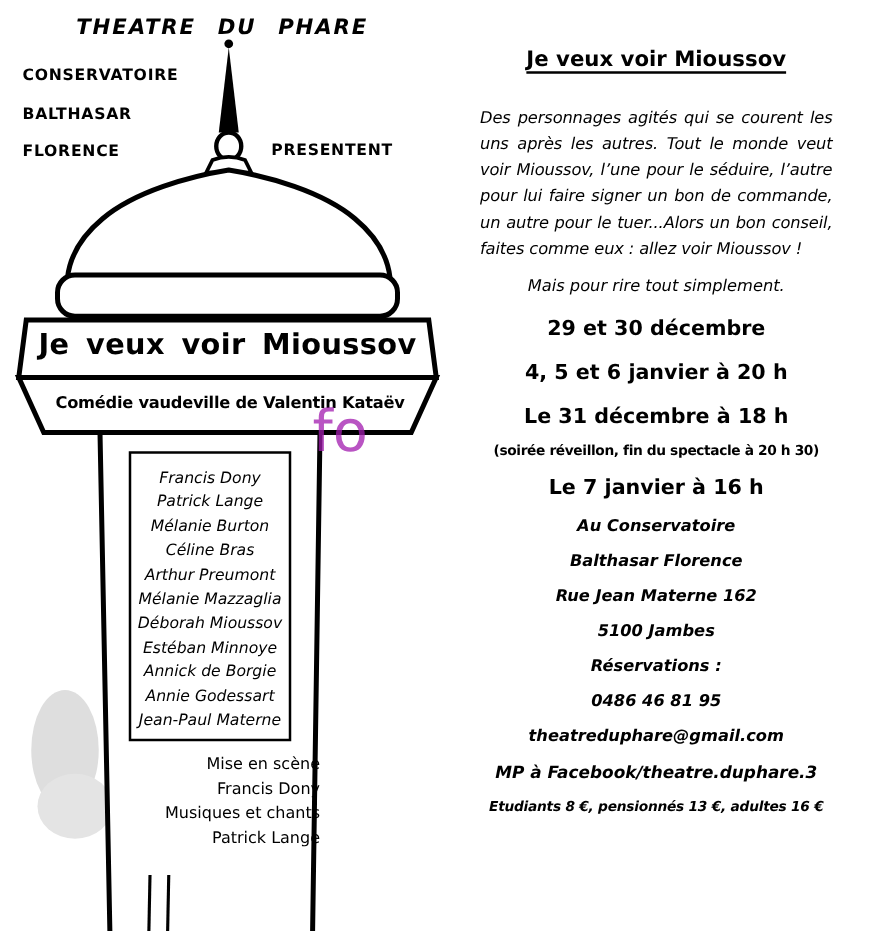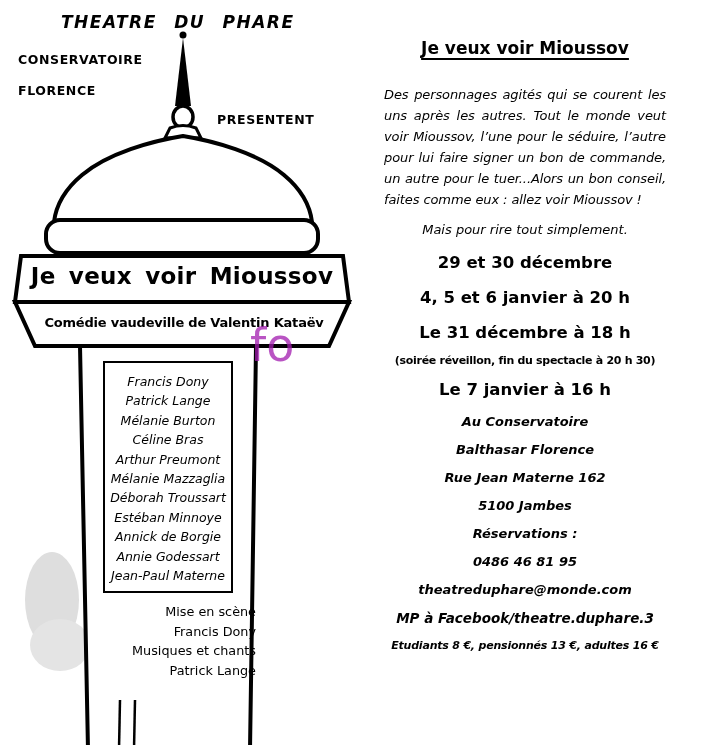--- a/index.html
+++ b/index.html
@@ -77,20 +77,21 @@
   .venue-line.fb{font-size:13.5px;}
   .venue-line.price{font-size:11px;letter-spacing:-0.2px;}
 </style>
 </head>
 <body>
 
 <div class="abs theatre-name">THEATRE DU PHARE</div>
 
 <div class="abs presenters">
   <div>CONSERVATOIRE</div>
+  <div>BALTHASAR</div>
   <div>FLORENCE</div>
 </div>
 <div class="abs present-label">PRESENTENT</div>
 
 <svg class="lighthouse" width="360" height="745" viewBox="0 0 360 745">
 
   <ellipse cx="52" cy="600" rx="27" ry="48" fill="#dedede"></ellipse>
   <ellipse cx="60" cy="645" rx="30" ry="26" fill="#e4e4e4"></ellipse>
 
   <circle cx="183" cy="35" r="3.5" fill="#000"></circle>
@@ -114,21 +115,21 @@
 <div class="abs banner-subtitle">Comédie vaudeville de Valentin Kataëv</div>
 <div class="abs watermark">fo</div>
 
 <div class="abs cast-box">
   <div>Francis Dony</div>
   <div>Patrick Lange</div>
   <div>Mélanie Burton</div>
   <div>Céline Bras</div>
   <div>Arthur Preumont</div>
   <div>Mélanie Mazzaglia</div>
-  <div>Déborah Troussart</div>
+  <div>Déborah Mioussov</div>
   <div>Estéban Minnoye</div>
   <div>Annick de Borgie</div>
   <div>Annie Godessart</div>
   <div>Jean-Paul Materne</div>
 </div>
 
 <div class="abs credits">
   <div>Mise en scène</div>
   <div>Francis Dony</div>
   <div>Musiques et chants</div>
@@ -146,16 +147,16 @@
   <div class="date lg d3">Le 31 décembre à 18 h</div>
   <div class="date sm d4">(soirée réveillon, fin du spectacle à 20 h 30)</div>
   <div class="date lg d5">Le 7 janvier à 16 h</div>
 
   <div class="venue-line">Au Conservatoire</div>
   <div class="venue-line">Balthasar Florence</div>
   <div class="venue-line">Rue Jean Materne 162</div>
   <div class="venue-line">5100 Jambes</div>
   <div class="venue-line">Réservations :</div>
   <div class="venue-line">0486 46 81 95</div>
-  <div class="venue-line">theatreduphare@monde.com</div>
+  <div class="venue-line">theatreduphare@gmail.com</div>
   <div class="venue-line fb">MP à Facebook/theatre.duphare.3</div>
   <div class="venue-line price">Etudiants 8 €, pensionnés 13 €, adultes 16 €</div>
 </div>
 
 </body></html>

